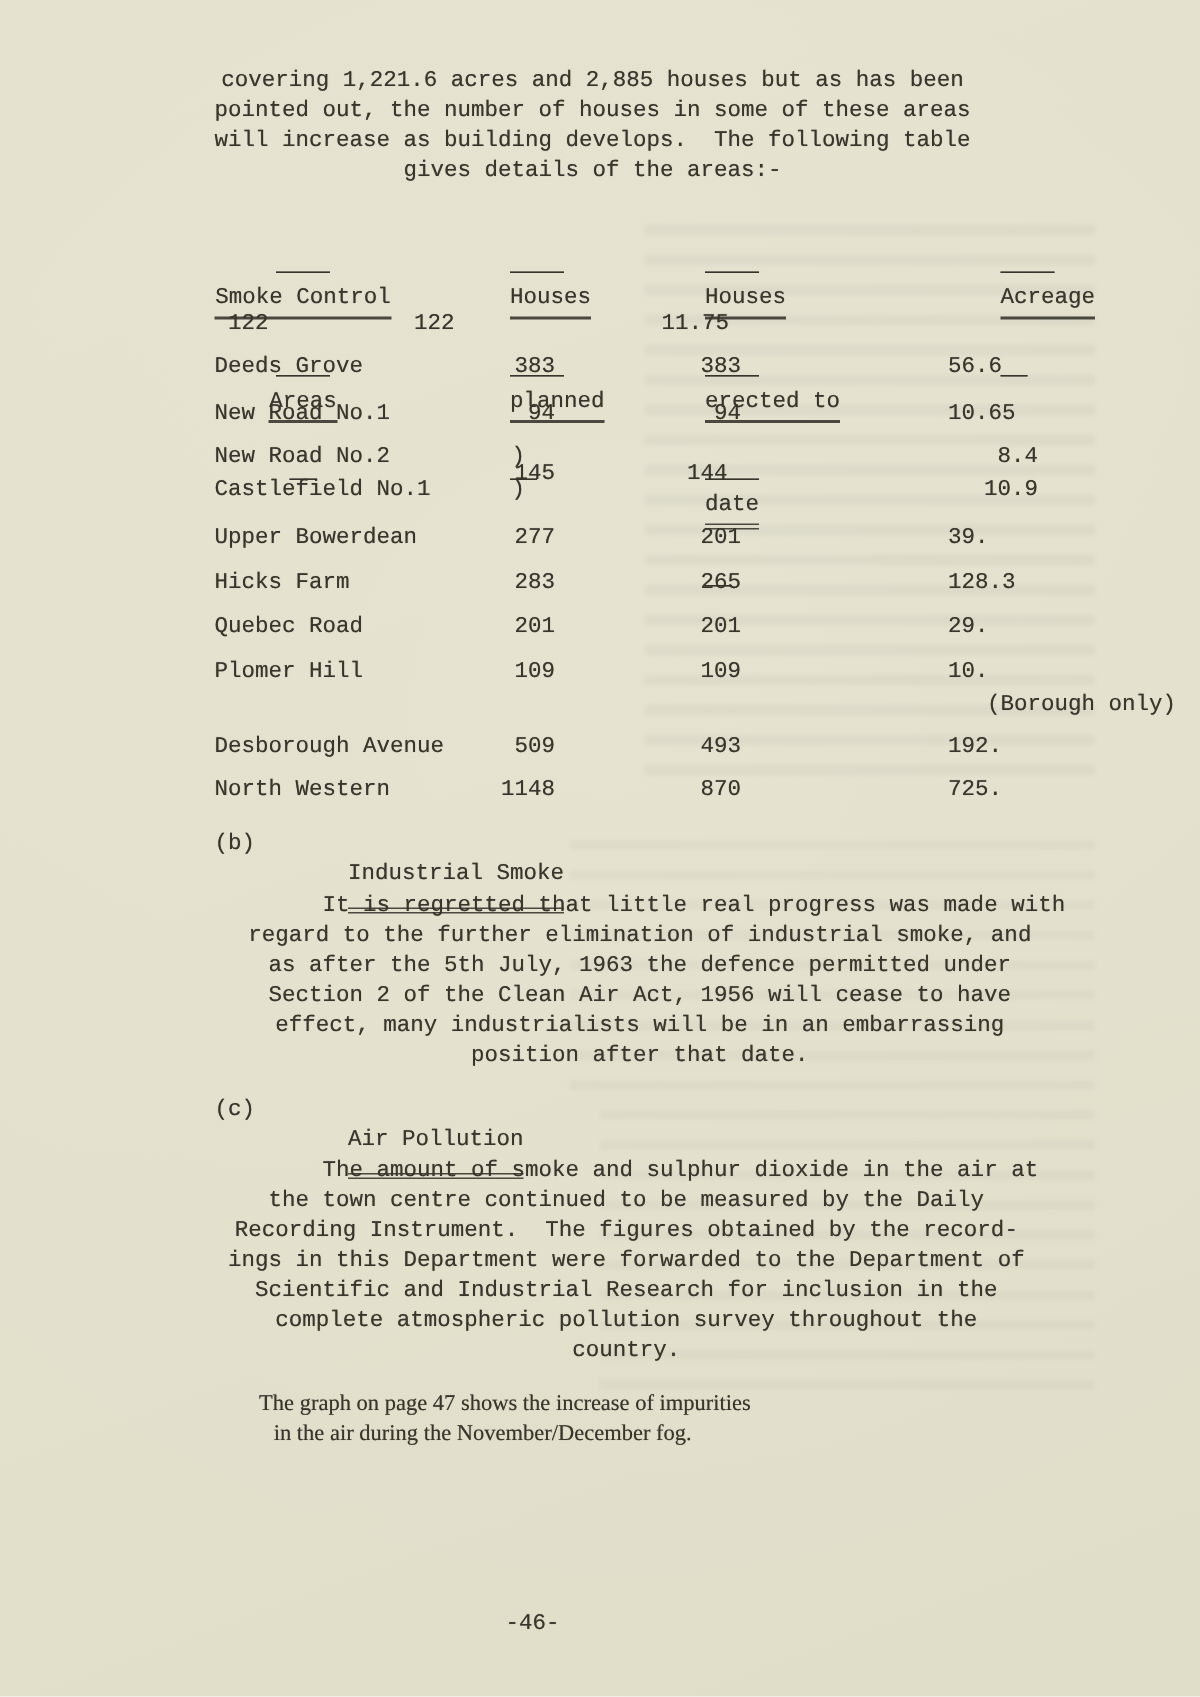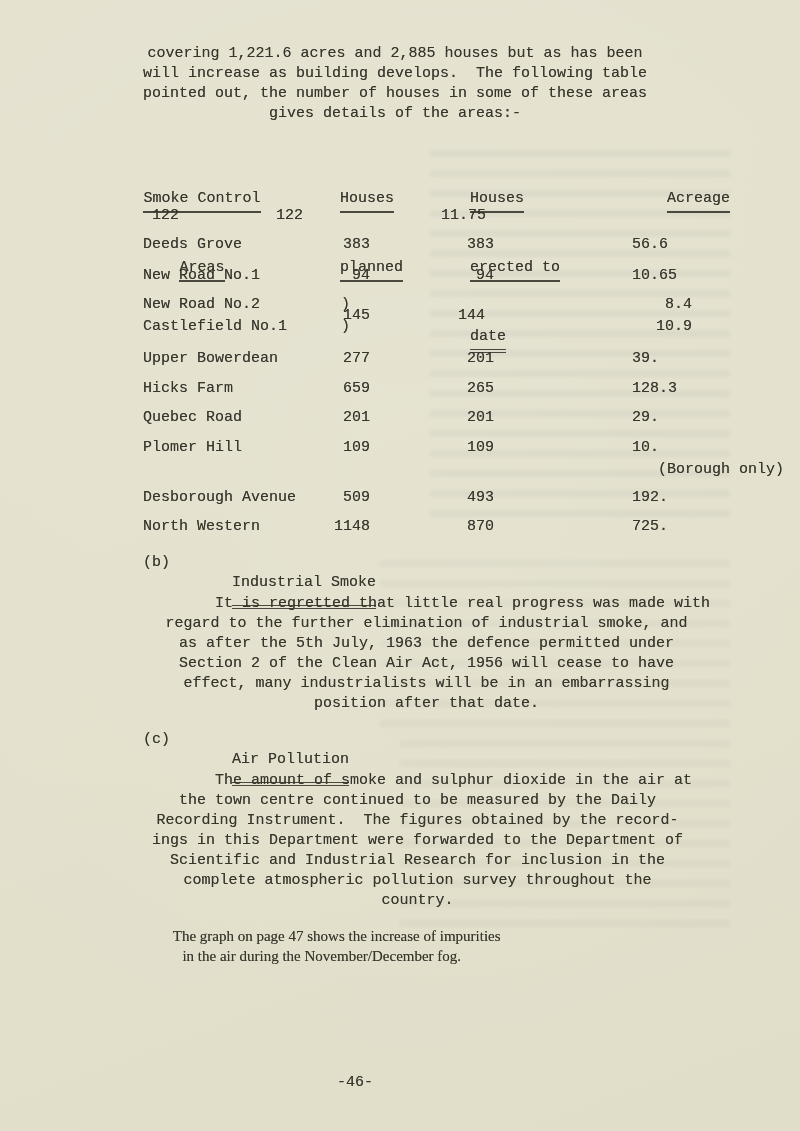--- a/index.html
+++ b/index.html
@@ -36,39 +36,39 @@
   .c-planned{width:36px;text-align:right;}
   .c-erected{margin-left:88px;width:36px;text-align:right;}
   .c-acre{margin-left:138px;width:60px;}
   .r0{top:206px;} .r1{top:235px;} .r2{top:266px;}
   .r4{top:349px;} .r5{top:379px;} .r6{top:408px;} .r7{top:438px;}
   .r8{top:488px;} .r9{top:517px;}
   .combined{top:295px;left:143px;width:560px;height:46px;}
   .combined .cell{position:absolute;white-space:pre;}
   .ul{display:inline-block;border-bottom:2px solid rgba(48,46,38,0.85);padding-bottom:1px;}
   .ul2{display:inline-block;border-bottom:4px double rgba(48,46,38,0.85);padding-bottom:1px;}
-  .hcol{line-height:22px;}
+  .hcol{line-height:22px;text-decoration:underline;}
   .hdr-areas{left:142px;top:144px;width:120px;text-align:center;}
   .hdr-planned{left:340px;top:144px;}
   .hdr-erected{left:470px;top:144px;}
   .hdr-acreage{left:667px;top:144px;}
   .sec-label{left:143px;}
   .sec-title{left:196px;}
   .title-ul{display:inline-block;border-bottom:4px double rgba(48,46,38,0.85);padding-bottom:12px;text-align:center;}
 </style>
 </head>
 <body>
 
 <div class="page">
 
   <div class="bleed" style="left:430px;top:150px;width:300px;height:380px;"></div>
   <div class="bleed" style="left:380px;top:560px;width:350px;height:170px;opacity:0.08;"></div>
   <div class="bleed" style="left:400px;top:740px;width:330px;height:200px;opacity:0.08;"></div>
 
-  <div class="abs mono lines" style="left:143px;top:44px;"><div>covering 1,221.6 acres and 2,885 houses but as has been</div><div>will increase as building develops.  The following table</div><div>pointed out, the number of houses in some of these areas</div><div>gives details of the areas:-</div></div>
+  <div class="abs mono lines" style="left:143px;top:44px;"><div>covering 1,221.6 acres and 2,885 houses but as has been</div><div>pointed out, the number of houses in some of these areas</div><div>will increase as building develops.  The following table</div><div>gives details of the areas:-</div></div>
 
   <div class="abs mono hcol hdr-areas">
     <div><span class="ul">Smoke Control</span></div>
     <div><span class="ul">Areas</span></div>
   </div>
   <div class="abs mono hcol hdr-planned">
     <div><span class="ul">Houses</span></div>
     <div><span class="ul">planned</span></div>
   </div>
   <div class="abs mono hcol hdr-erected">
@@ -96,21 +96,21 @@
     <span class="cell" style="left:191px;top:11px;width:36px;text-align:right;">145</span>
     <span class="cell" style="left:315px;top:11px;width:36px;text-align:left;">144</span>
     <span class="cell" style="left:489px;top:0;width:60px;text-align:right;">8.4</span>
     <span class="cell" style="left:489px;top:22px;width:60px;text-align:right;">10.9</span>
   </div>
 
   <div class="abs mono trow r4">
     <span class="c-area">Upper Bowerdean</span><span class="c-planned">277</span><span class="c-erected">201</span><span class="c-acre">39.</span>
   </div>
   <div class="abs mono trow r5">
-    <span class="c-area">Hicks Farm</span><span class="c-planned">659</span><span class="c-erected">265</span><span class="c-acre">128.3</span>
+    <span class="c-area">Hicks Farm</span><span class="c-planned">283</span><span class="c-erected">265</span><span class="c-acre">128.3</span>
   </div>
   <div class="abs mono trow r6">
     <span class="c-area">Quebec Road</span><span class="c-planned">201</span><span class="c-erected">201</span><span class="c-acre">29.</span>
   </div>
   <div class="abs mono trow r7">
     <span class="c-area">Plomer Hill</span><span class="c-planned">109</span><span class="c-erected">109</span><span class="c-acre">10.</span>
   </div>
   <div class="abs mono" style="left:623px;top:460px;margin-left:35px;">(Borough only)</div>
 
   <div class="abs mono trow r8">

